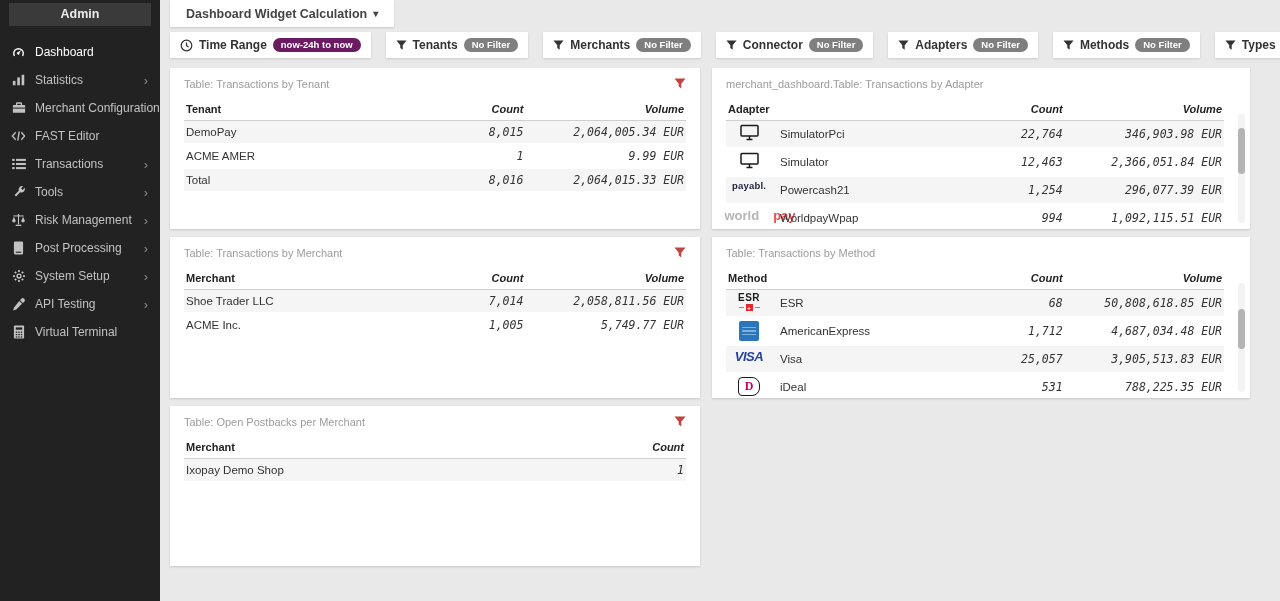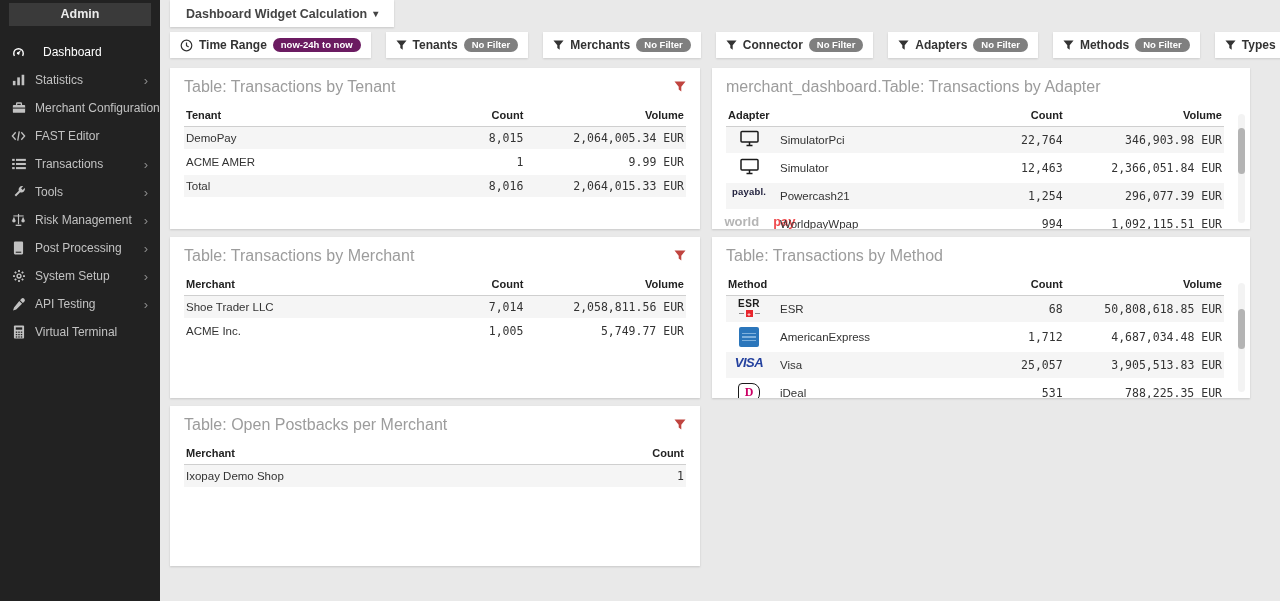--- a/index.html
+++ b/index.html
@@ -5,21 +5,21 @@
   * { margin:0; padding:0; box-sizing:border-box; }
   html,body { width:1280px; height:601px; overflow:hidden; font-family:"Liberation Sans", sans-serif; background:#e9e9e9; }
   .app { display:flex; width:1280px; height:496px; }
 
   
   .sidebar { width:160px; height:601px; background:#222222; flex:0 0 160px; }
   .brand { margin:3px 9px 12px 9px; height:23px; line-height:23px; background:#3a3a3a; color:#ececec;
            text-align:center; font-size:12.5px; font-weight:600; }
   .side-item { display:flex; align-items:center; height:28px; padding:0 12px 0 10px; color:#c2c2c2;
                font-size:12px; cursor:pointer; }
-  .side-item.active { color:#ffffff;gap:8px; }
+  .side-item.active { color:#ffffff; }
   .s-icon { width:17px; height:16px; margin-right:8px; display:inline-flex; align-items:center; justify-content:center; flex:0 0 17px; }
   .s-icon svg { display:block; }
   .s-label { white-space:nowrap; }
   .chev { margin-left:auto; color:#8a8a8a; font-size:13px; line-height:1; }
 
   
   .main { flex:1; background:#e9e9e9; padding-left:10px; }
   .dropdown { display:inline-flex; align-items:center; gap:6px; background:#fff; border:none; height:27px;
               padding:0 16px; font-size:12.5px; font-weight:600; color:#444; box-shadow:0 1px 2px rgba(0,0,0,.15);
               cursor:pointer; font-family:inherit; }
@@ -35,28 +35,28 @@
   .badge.gray { background:#7f7f7f; }
 
   .grid { margin-top:10px; }
   .grow { display:flex; gap:12px; margin-bottom:8px; }
   .card { background:#fff; box-shadow:0 1px 2px rgba(0,0,0,.15); position:relative; overflow:hidden; }
   .w-l { width:530px; }
   .w-r { width:538px; }
   .h-std { height:161px; }
   .h-last { height:160px; }
   .card-head { display:flex; justify-content:space-between; align-items:center; padding:10px 14px 6px 14px; }
-  .card-title { font-size:16px; font-weight:400; color:#9c9c9c; }
+  .card-title { font-size:11px; font-weight:400; color:#9c9c9c; }
   .funnel-red { display:inline-flex; cursor:pointer; }
 
   table.tbl { border-collapse:collapse; width:calc(100% - 28px); margin:2px 14px 0 14px; table-layout:fixed; }
   table.tbl.scrollpad { width:calc(100% - 40px); margin-right:26px; }
   .tbl th { font-size:11px; font-weight:700; color:#222; padding:5px 2px; border-bottom:1px solid #cfcfcf; }
   .tbl th.l, .tbl td.l { text-align:left; }
-  .tbl th.r, .tbl td.r { text-align:right; }
+  .tbl th.r, .tbl td.r { text-align:right;font-style:italic; }
   .tbl td { font-size:11.5px; color:#333; padding:4px 2px; }
   .tbl tbody tr { border-bottom:2px solid #fff; }
   .tbl tr.stripe { background:#f5f5f5; }
   .tbl tr.total { border-top:2px solid #0f172a; }
   .num { font-family:"DejaVu Sans Mono", monospace; font-size:10.5px; color:#3a3a3a; }
   .c-name { width:44%; } .c-count { width:24%; } .c-vol { width:32%; }
   .c-m1 { width:78%; } .c-m2 { width:22%; }
 
   .icon-row td { padding:3px 2px; }
   .adp { display:flex; align-items:center; gap:10px; }

